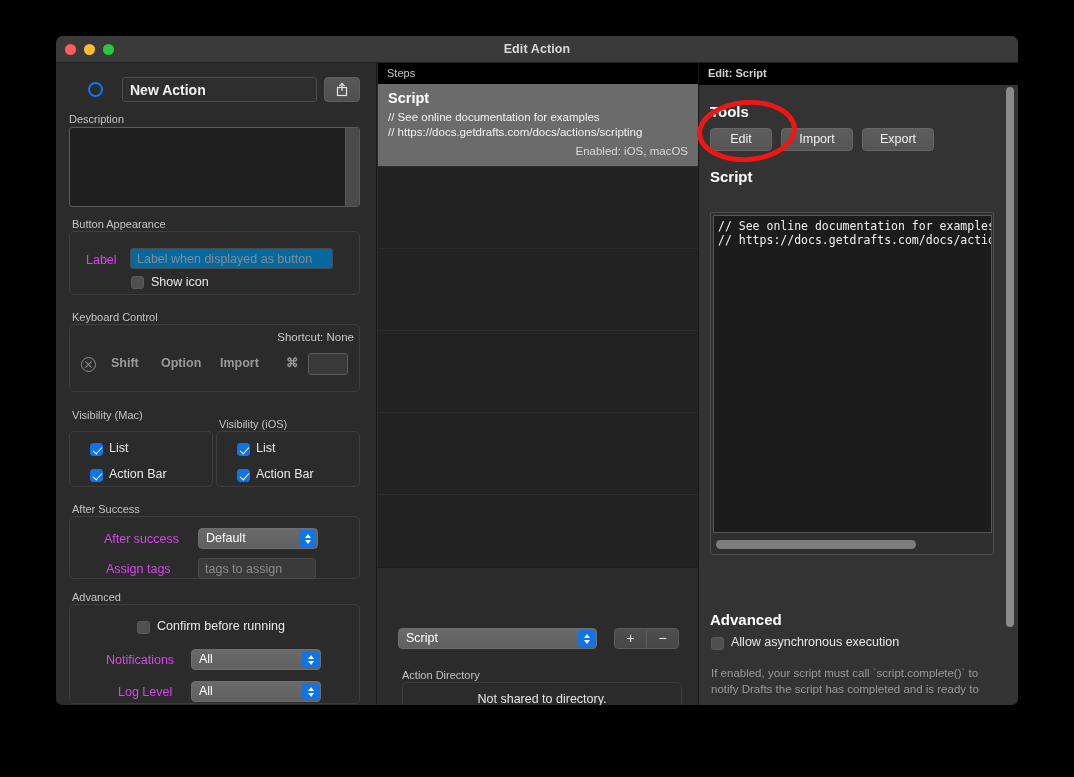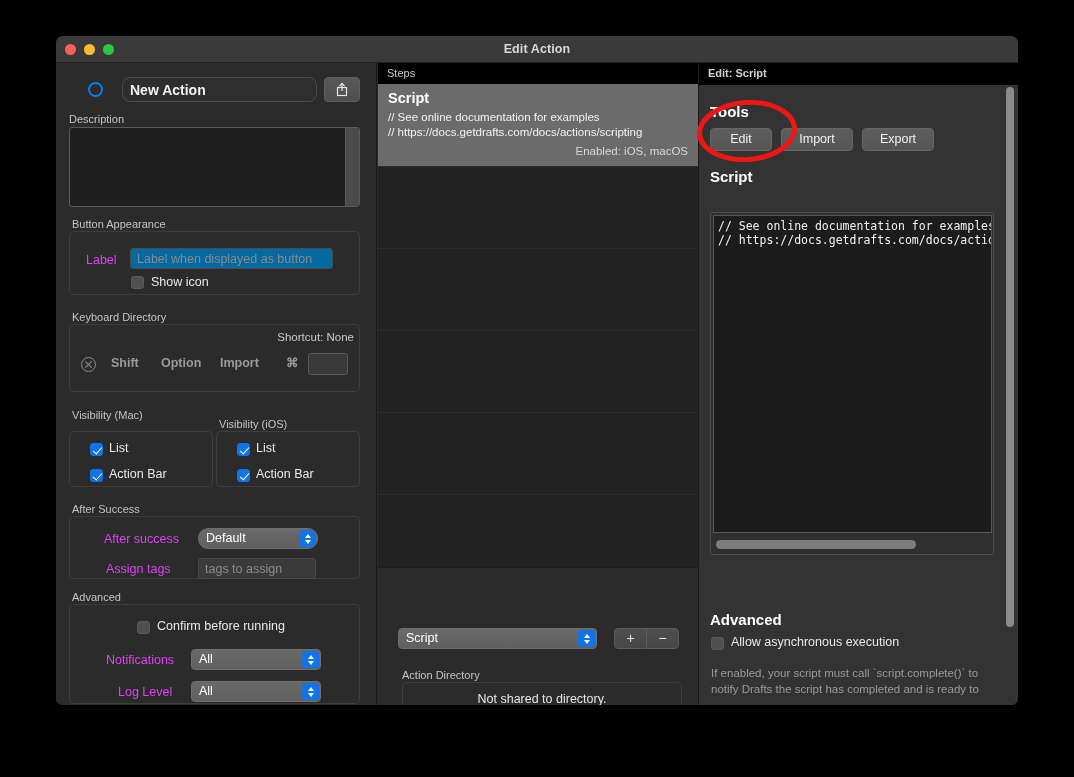--- a/index.html
+++ b/index.html
@@ -113,21 +113,21 @@
     border: 2px solid #1178f0;
     border-radius: 50%;
     box-sizing: border-box;
   }
   .name-field {
     position: absolute;
     left: 66px; top: 0;
     width: 195px; height: 25px;
     background: #2e2e2e;
     border: 1px solid #4c4c4c;
-    border-radius: 8px;
+    border-radius: 3px;
     box-sizing: border-box;
     color: #f0f0f0;
     font-size: 14px;
     font-weight: 700;
     line-height: 23px;
     padding: 5px 7px;
     outline: none;
     font-family: "Liberation Sans", sans-serif;
   }
   .share-btn {
@@ -543,21 +543,21 @@
           <div class="vscroll"></div>
         </div>
 
         <div class="group-label" style="left:16px; top:155px;">Button Appearance</div>
         <div class="group-box" style="left:13px; top:168px; width:291px; height:64px;"></div>
         <div class="field-label" style="left:30px; top:190px;">Label</div>
         <input class="text-input" style="left: 74px; top: 185px; width: 203px; height: 21px;" placeholder="Label when displayed as button">
         <span class="chk off" style="left:75px; top:213px;"></span>
         <div class="chk-label" style="left:95px; top:212px;">Show icon</div>
 
-        <div class="group-label" style="left:16px; top:248px;">Keyboard Directory</div>
+        <div class="group-label" style="left:16px; top:248px;">Keyboard Control</div>
         <div class="group-box" style="left:13px; top:261px; width:291px; height:68px;"></div>
         <div class="shortcut-note" style="right:22px; top:268px;">Shortcut: None</div>
         <span class="clear-circle" style="left:25px; top:294px;"></span>
         <div class="mod-key" style="left:55px; top:293px;">Shift</div>
         <div class="mod-key" style="left:105px; top:293px;">Option</div>
         <div class="mod-key" style="left:164px; top:293px;">Import</div>
         <div class="mod-key" style="left:230px; top:292px;">⌘</div>
         <div class="key-box" style="left:252px; top:290px;"></div>
 
         <div class="group-label" style="left:16px; top:346px;">Visibility (Mac)</div>
@@ -570,21 +570,21 @@
         <div class="group-label" style="left:163px; top:355px;">Visibility (iOS)</div>
         <div class="group-box" style="left:160px; top:368px; width:144px; height:56px;"></div>
         <span class="chk on" style="left:181px; top:380px;"></span>
         <div class="chk-label" style="left:200px; top:378px;">List</div>
         <span class="chk on" style="left:181px; top:406px;"></span>
         <div class="chk-label" style="left:200px; top:404px;">Action Bar</div>
 
         <div class="group-label" style="left:16px; top:440px;">After Success</div>
         <div class="group-box" style="left:13px; top:453px; width:291px; height:63px;"></div>
         <div class="field-label" style="left:48px; top:469px;">After success</div>
-        <div class="popup" style="left:142px; top:465px; width:120px;border-radius:10px;">
+        <div class="popup" style="left:142px; top:465px; width:120px;">
           <span>Default</span>
           <span class="arrows">
               <i class="up"></i>
               <i class="dn"></i>
             </span>
         </div>
         <div class="field-label" style="left:50px; top:499px;">Assign tags</div>
         <input class="text-input" style="left: 142px; top: 495px; width: 118px; height: 21px; background: rgb(58, 58, 58);" placeholder="tags to assign">
 
         <div class="group-label" style="left:16px; top:528px;">Advanced</div>

